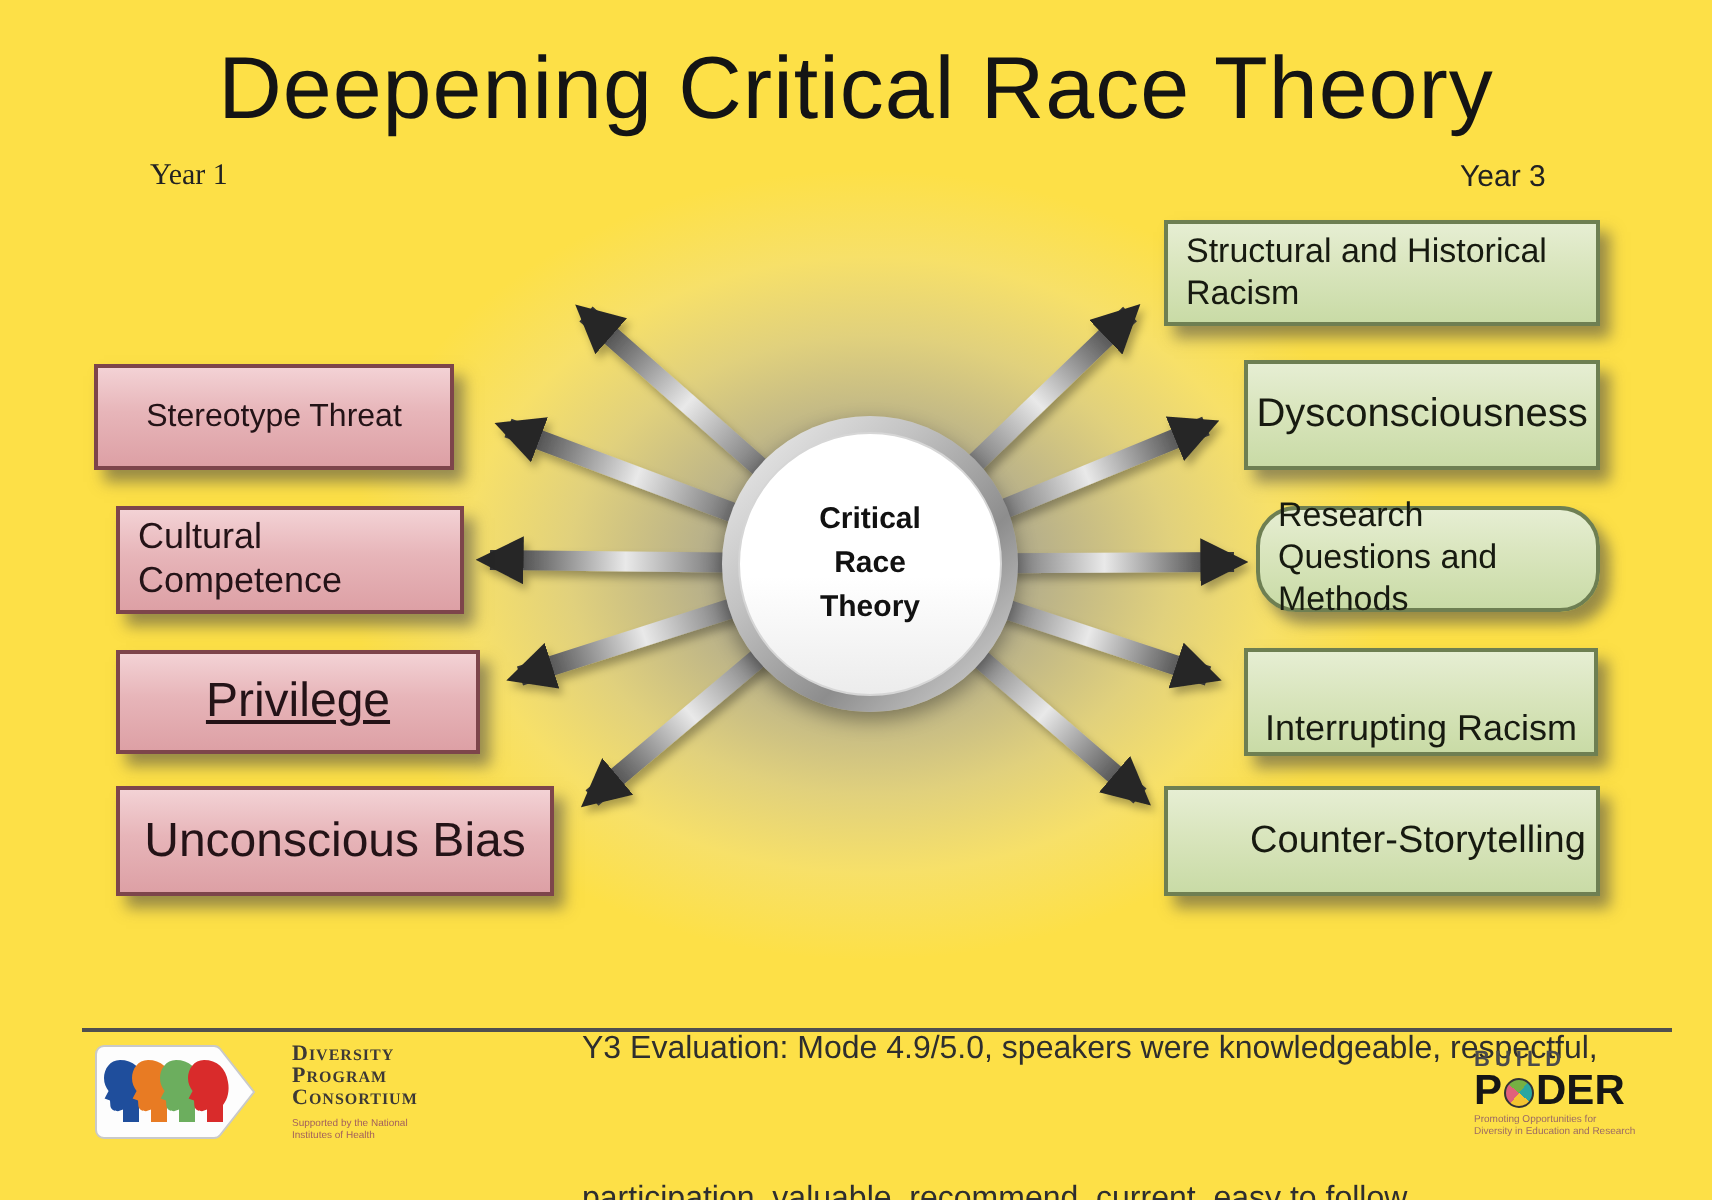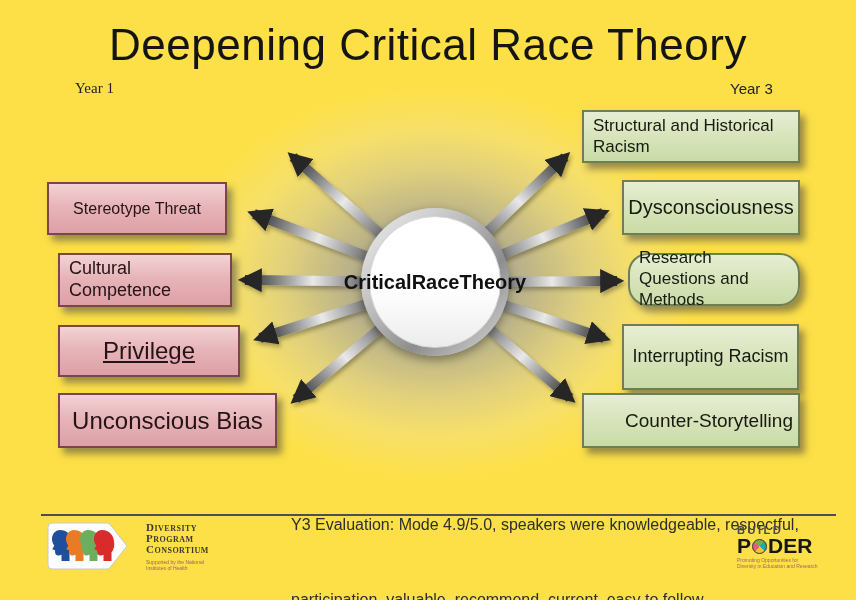--- a/index.html
+++ b/index.html
@@ -41,22 +41,22 @@
   .left-text{justify-content:flex-start;text-align:left;padding-left:9px;padding-right:4px;}
   .circle-ring{
     position:absolute;left:361px;top:208px;width:148px;height:148px;border-radius:50%;
     background:linear-gradient(135deg,#f2f2f2 0%,#c2c2c2 35%,#8d8d8d 65%,#e0e0e0 100%);
     box-shadow:0 4px 10px rgba(0,0,0,0.35);
   }
   .circle-inner{
     position:absolute;left:8px;top:8px;right:8px;bottom:8px;border-radius:50%;
     background:linear-gradient(180deg,#ffffff 55%,#ececec 100%);
     border:1px solid #d6d6d6;
-    display:flex;flex-direction:row;align-items:center;justify-content:center;
-    font-size:20px;font-weight:bold;color:#111;line-height:1.45;
+    display:flex;flex-direction:column;align-items:center;justify-content:center;
+    font-size:15px;font-weight:bold;color:#111;line-height:1.45;
   }
   .eval{
     position:absolute;left:291px;top:461px;width:545px;
     font-size:16px;line-height:1.58;color:#2e2e2e;white-space:pre-wrap;
   }
   .divider{position:absolute;left:41px;top:514px;width:795px;height:2px;background:#4f4f4f;}
   .dpc{position:absolute;left:45px;top:521px;display:flex;align-items:flex-start;}
   .dpc-text{margin-left:11px;margin-top:1px;}
   .dpc-line{
     font-family:"Liberation Serif","DejaVu Serif",serif;font-variant:small-caps;
@@ -192,21 +192,21 @@
 
   <div class="node green left-text" style="left:582px;top:110px;width:218px;height:53px;font-size:17px;">
     <span style="max-width:200px;">Structural and Historical Racism</span>
   </div>
   <div class="node green center-text" style="left:622px;top:180px;width:178px;height:55px;font-size:20px;">
     <span style="width:100%;">Dysconsciousness</span>
   </div>
   <div class="node green left-text" style="left:628px;top:253px;width:172px;height:53px;font-size:17px;border-radius:20px;">
     <span style="max-width:150px;">Research Questions and Methods</span>
   </div>
-  <div class="node green center-text" style="left:622px;top:324px;width:177px;height:66px;font-size:18px;">
+  <div class="node green center-text" style="left:622px;top:324px;width:177px;height:54px;font-size:18px;align-items:flex-end;">
     <span style="width:100%;">Interrupting Racism</span>
   </div>
   <div class="node green center-text" style="left:582px;top:393px;width:218px;height:55px;font-size:19px;">
     <span style="width:100%;padding-left:36px;">Counter-Storytelling</span>
   </div>
 
   <div class="circle-ring">
     <div class="circle-inner">
       <span>Critical</span>
       <span>Race</span>

